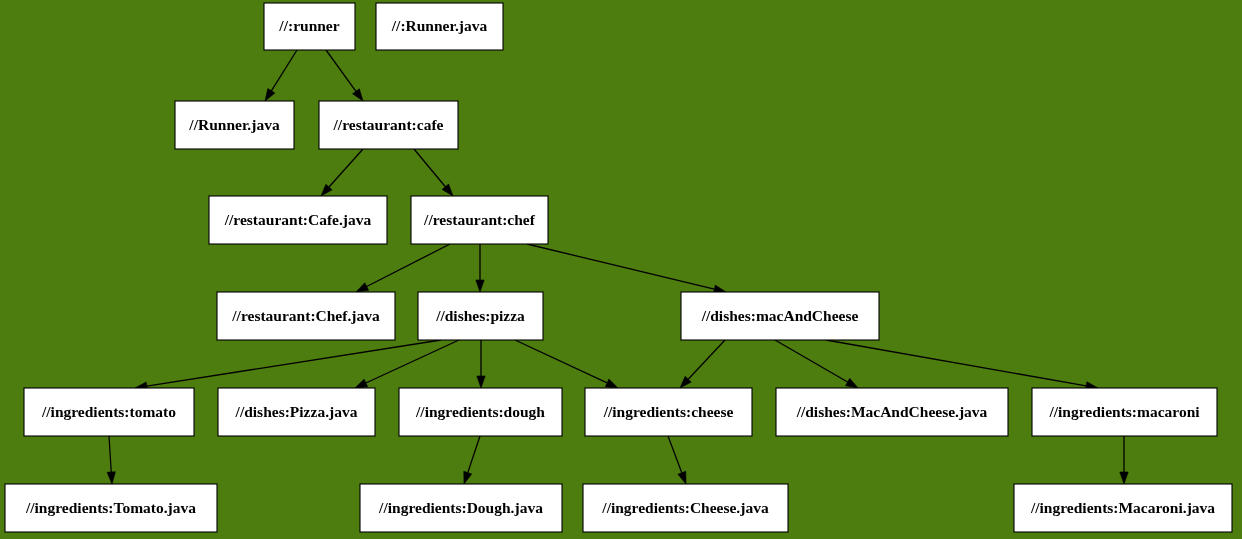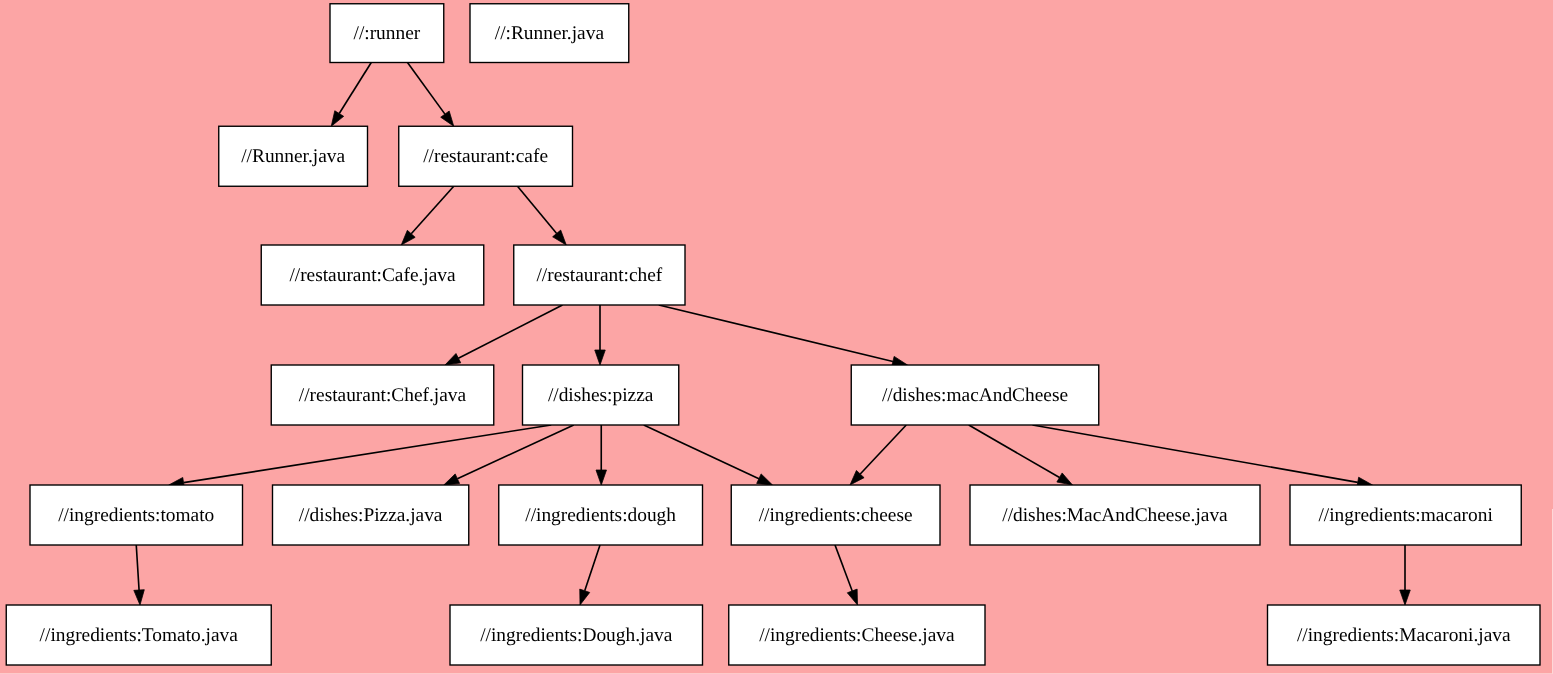--- a/index.html
+++ b/index.html
@@ -4,23 +4,24 @@
 <style>
   html, body {
     margin: 0;
     padding: 0;
     background: #ffffff;
   }
   #graph-root {
     position: relative;
     width: 1242px;
     height: 539px;
-    background: #fca5a5;
+    background: #4d7c0f;
     overflow: hidden;
     font-family: "Liberation Serif", "DejaVu Serif", serif;
+    font-weight: bold;
   }
   #graph-svg {
     display: block;
     width: 1242px;
     height: 539px;
   }
   .node-box {
     fill: #ffffff;
     stroke: #000000;
     stroke-width: 1.1;

